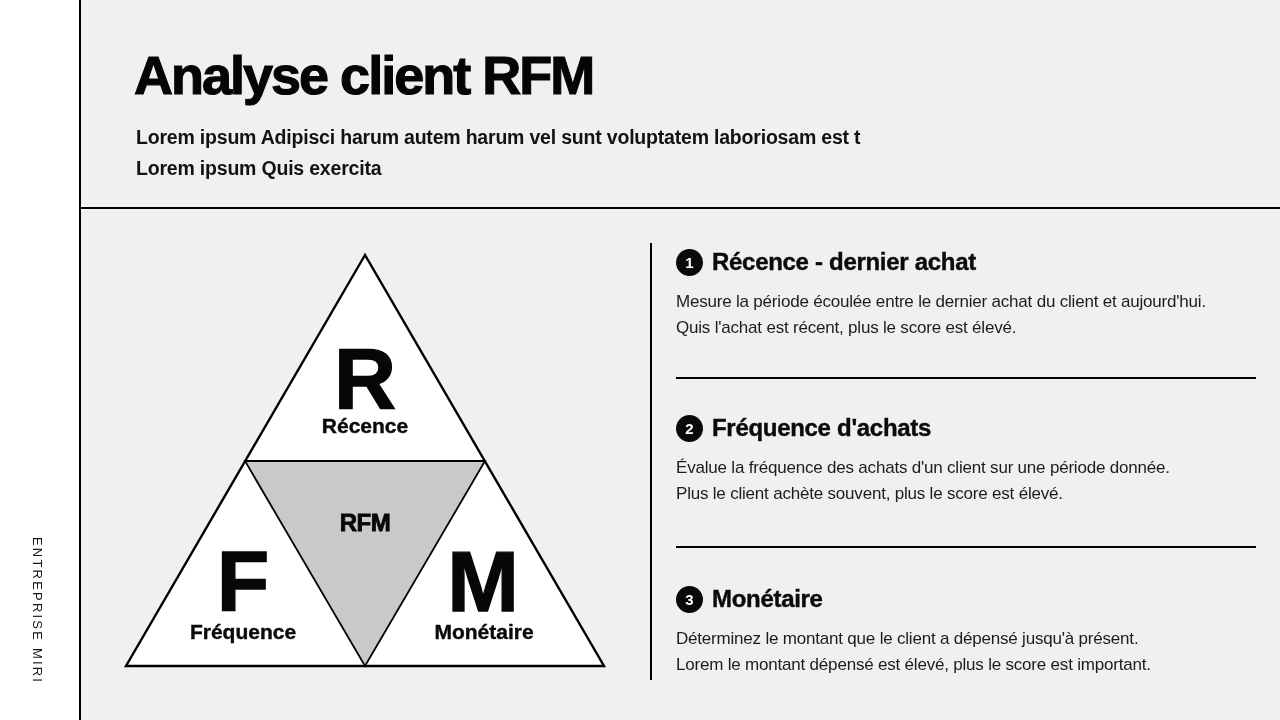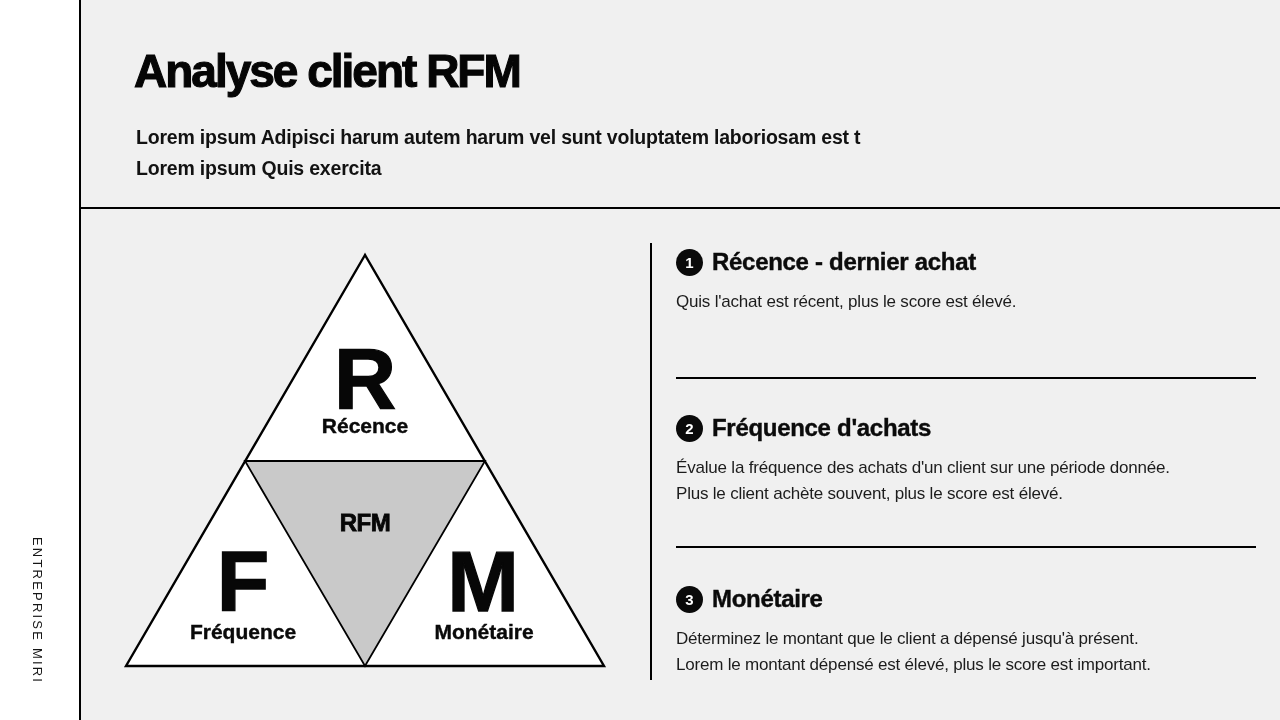--- a/index.html
+++ b/index.html
@@ -32,21 +32,21 @@
     writing-mode: vertical-rl;
     font-size: 13px;
     font-weight: 500;
     letter-spacing: 2.2px;
     color: #151515;
     white-space: nowrap;
   }
   .title {
     position: absolute;
     left: 134px; top: 44px;
-    font-size: 46px;
+    font-size: 54px;
     font-weight: 900;
     letter-spacing: -2px;
     color: #050505;
     -webkit-text-stroke: 1.1px #050505;
     white-space: nowrap;
   }
   .subtitle {
     position: absolute;
     left: 136px; top: 122px;
     font-size: 19.5px;
@@ -176,20 +176,21 @@
   <div class="tri-sub" style="left:484px; top:632px;">Monétaire</div>
 
   <div class="col-vline"></div>
 
   <div class="section" style="top:248px;">
     <div class="sec-head">
       <div class="badge">1</div>
       <div class="sec-title">Récence - dernier achat</div>
     </div>
     <div class="sec-body">
+      <div>Mesure la période écoulée entre le dernier achat du client et aujourd'hui.</div>
       <div>Quis l'achat est récent, plus le score est élevé.</div>
     </div>
   </div>
 
   <div class="sec-divider" style="top:377px;"></div>
 
   <div class="section" style="top:414px;">
     <div class="sec-head">
       <div class="badge">2</div>
       <div class="sec-title">Fréquence d'achats</div>

